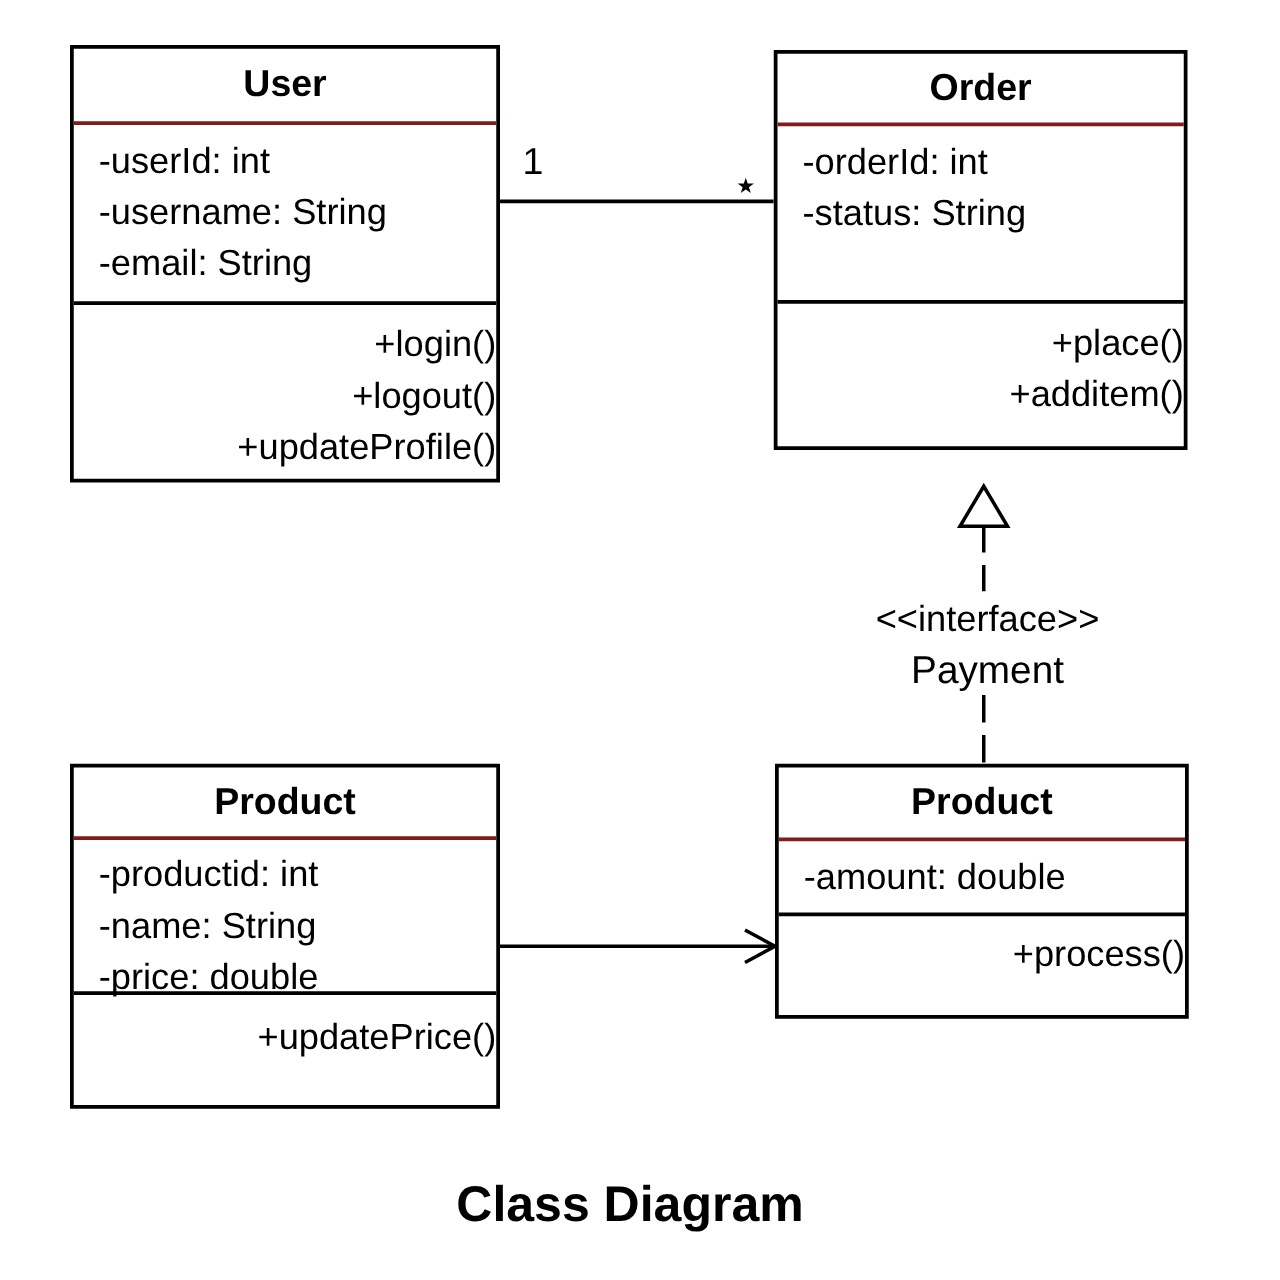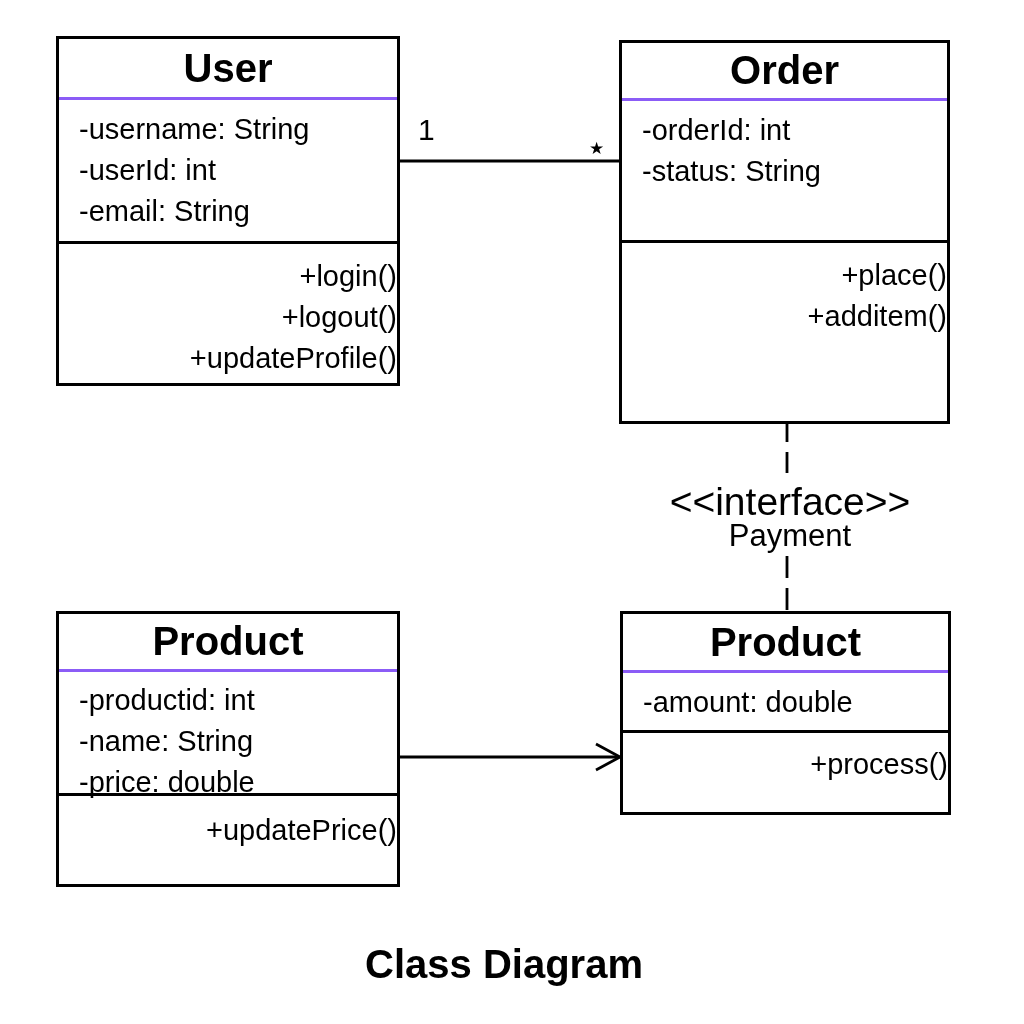--- a/index.html
+++ b/index.html
@@ -29,22 +29,22 @@
     border: 3px solid #000000;
     box-sizing: border-box;
     display: flex;
     flex-direction: column;
   }
   .cls-title {
     display: flex;
     align-items: center;
     justify-content: center;
     font-weight: 700;
-    font-size: 40px;
-    border-bottom: 3px solid #8b5cf6;
+    font-size: 30px;
+    border-bottom: 3px solid #7f1d1d;
     box-sizing: border-box;
     flex: 0 0 auto;
   }
   .cls-attrs {
     border-bottom: 3px solid #000000;
     box-sizing: border-box;
     flex: 0 0 auto;
   }
   .cls-attrs, .cls-methods {
     font-size: 29px;
@@ -52,21 +52,21 @@
     padding-left: 20px;
   }
   .cls-methods { flex: 1 1 auto; text-align: right; }
   .lbl {
     position: absolute;
     white-space: nowrap;
   }
   .lbl.center { text-align: center; }
   .mult-one { font-size: 30px; }
   .mult-many { font-size: 17px; }
-  .iface-stereotype { font-size: 39px; }
+  .iface-stereotype { font-size: 29px; }
   .iface-name { font-size: 31px; font-weight: 400; }
   .diagram-title { font-size: 40px; font-weight: 700; }
 </style>
 </head>
 <body>
 
 <div class="canvas">
 
   <svg class="connectors" viewBox="0 0 1024 1024">
 
@@ -76,32 +76,32 @@
     <line x1="787" y1="421" x2="787" y2="473" stroke="#000000" stroke-width="2.8" stroke-dasharray="21 10"></line>
     <line x1="787" y1="556" x2="787" y2="611" stroke="#000000" stroke-width="2.8" stroke-dasharray="22 10"></line>
 
     <line x1="400" y1="757" x2="618" y2="757" stroke="#000000" stroke-width="2.8"></line>
     <path d="M 596 744 L 620 757 L 596 770" fill="none" stroke="#000000" stroke-width="2.8"></path>
   </svg>
 
   <div class="clsbox" style="left:56px; top:36px; width:344px; height:350px;">
     <div class="cls-title" style="height:61px;">User</div>
     <div class="cls-attrs" style="height:144px; padding-top:9px;">
+      <div>-userId: int</div>
       <div>-username: String</div>
-      <div>-userId: int</div>
       <div>-email: String</div>
     </div>
     <div class="cls-methods" style="padding-top:12px;">
       <div>+login()</div>
       <div>+logout()</div>
       <div>+updateProfile()</div>
     </div>
   </div>
 
-  <div class="clsbox" style="left:619px; top:40px; width:331px; height:384px;">
+  <div class="clsbox" style="left:619px; top:40px; width:331px; height:320px;">
     <div class="cls-title" style="height:58px;">Order</div>
     <div class="cls-attrs" style="height:142px; padding-top:9px;">
       <div>-orderId: int</div>
       <div>-status: String</div>
     </div>
     <div class="cls-methods" style="padding-top:12px;">
       <div>+place()</div>
       <div>+additem()</div>
     </div>
   </div>

